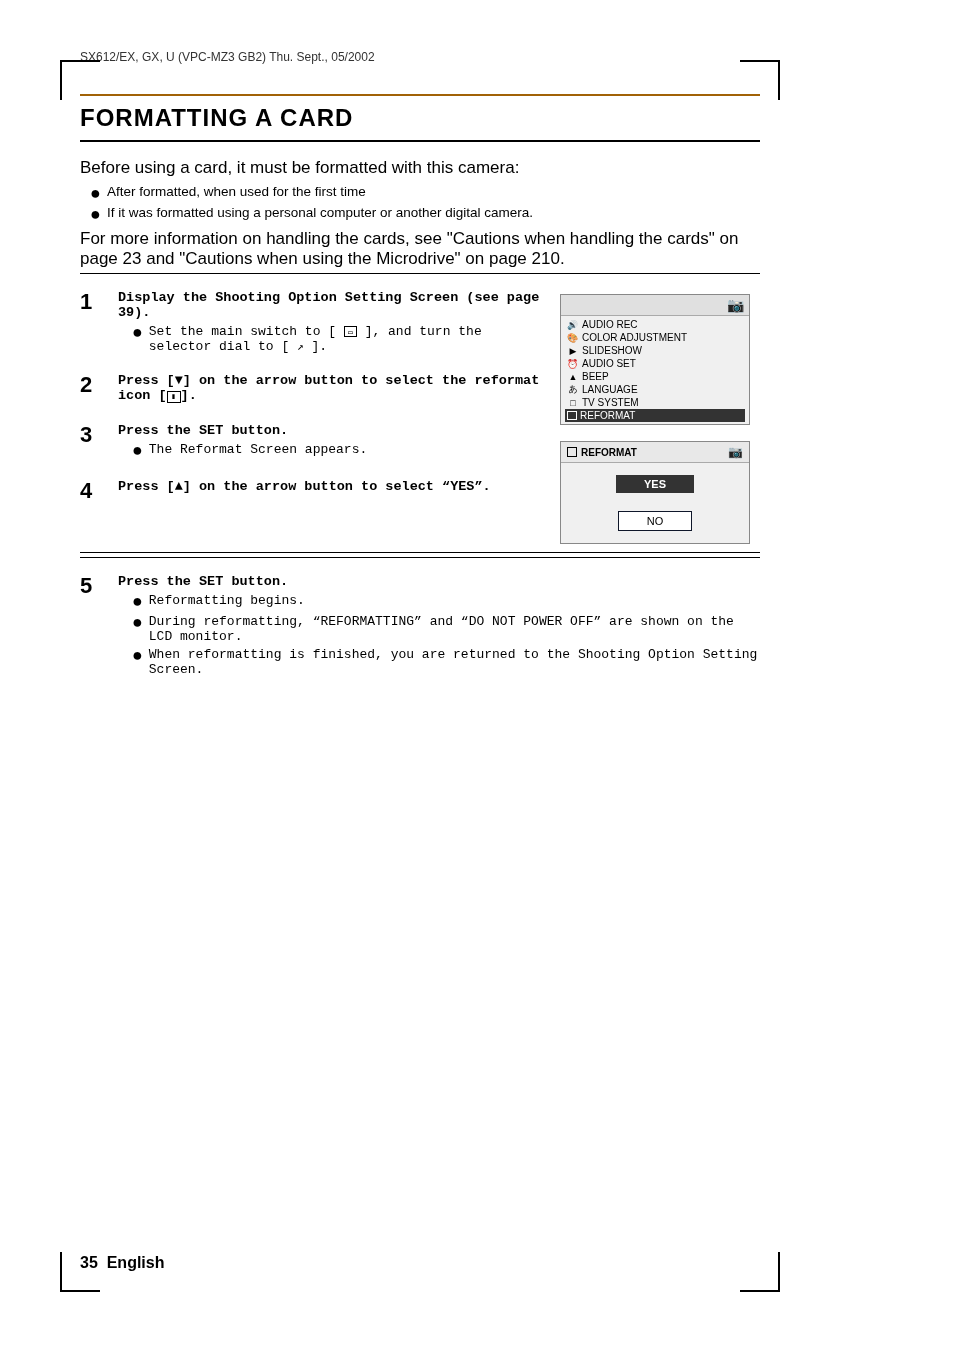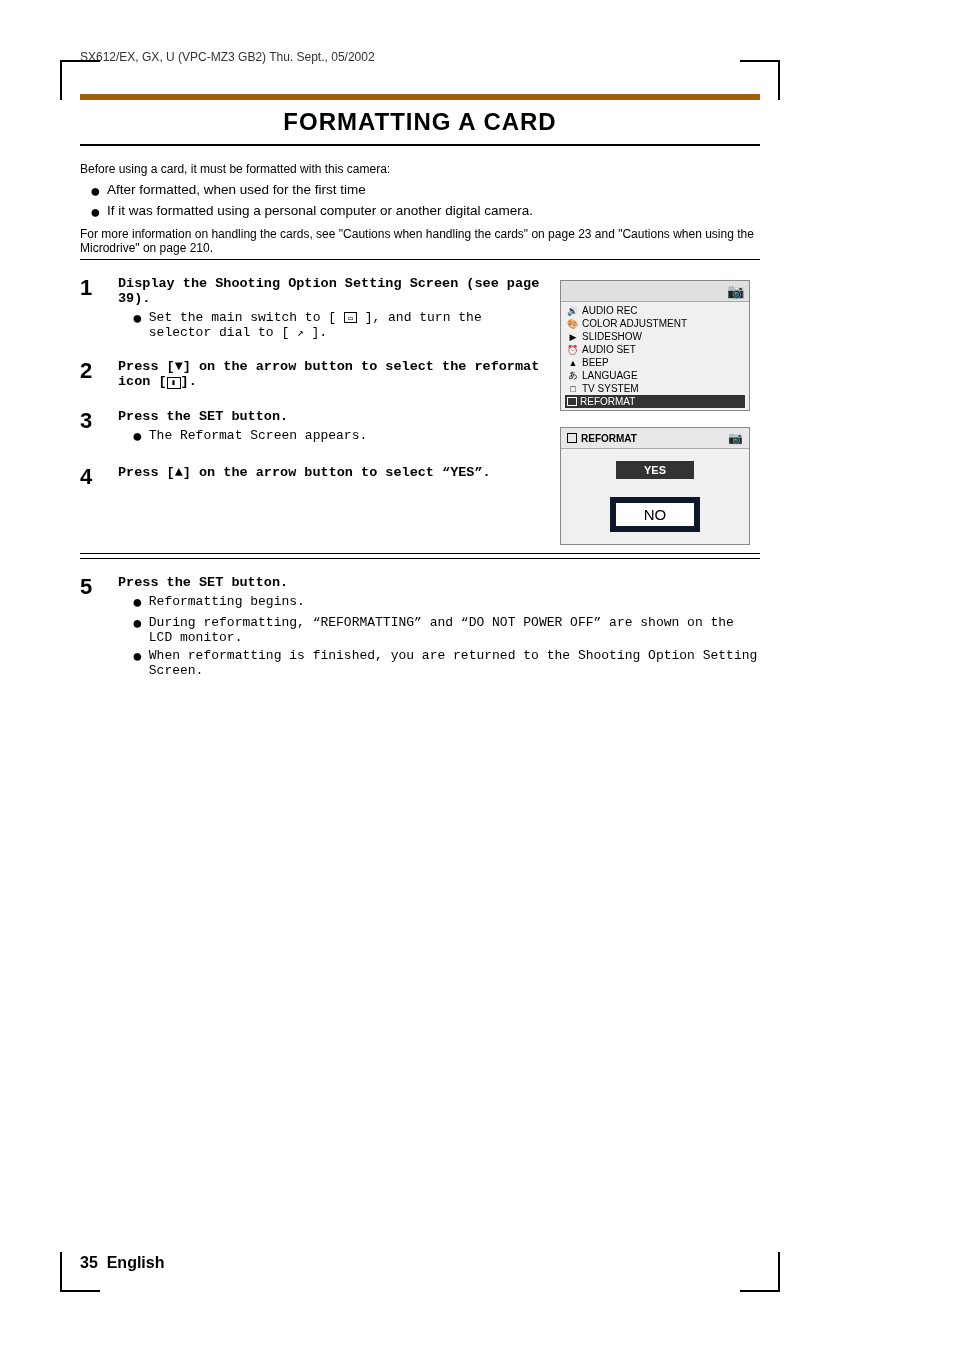--- a/index.html
+++ b/index.html
@@ -36,30 +36,29 @@
       font-size: 12px;
       color: #333;
       margin-bottom: 30px;
       margin-top: 10px;
     }
 
     .section-title {
       font-size: 24px;
       font-weight: bold;
       letter-spacing: 1px;
-      border-top: 6px solid #a16207;
+      border-top: 2px solid #a16207;
       border-bottom: 2px solid #000;
       padding: 8px 0;
       margin-bottom: 16px;
-      text-align: center;
     }
 
     .intro-text {
       margin-bottom: 6px;
-      font-size: 12px;
+      font-size: 17px;
     }
 
     .bullet-list {
       margin: 4px 0 4px 10px;
     }
     .bullet-item {
       display: flex;
       align-items: flex-start;
       margin-bottom: 3px;
       font-size: 13.5px;
@@ -207,22 +206,22 @@
       color: #fff;
       padding: 3px 28px;
       font-size: 11px;
       font-weight: bold;
     }
 
     .btn-no {
       background: #fff;
       color: #000;
       padding: 3px 28px;
-      font-size: 15px;
-      border: 6px solid #0f172a;
+      font-size: 11px;
+      border: 1px solid #0f172a;
     }
 
     
     .step5-area {
       border-top: 1.5px solid #000;
       padding-top: 16px;
       margin-top: 4px;
     }
 
     .footer-page {

